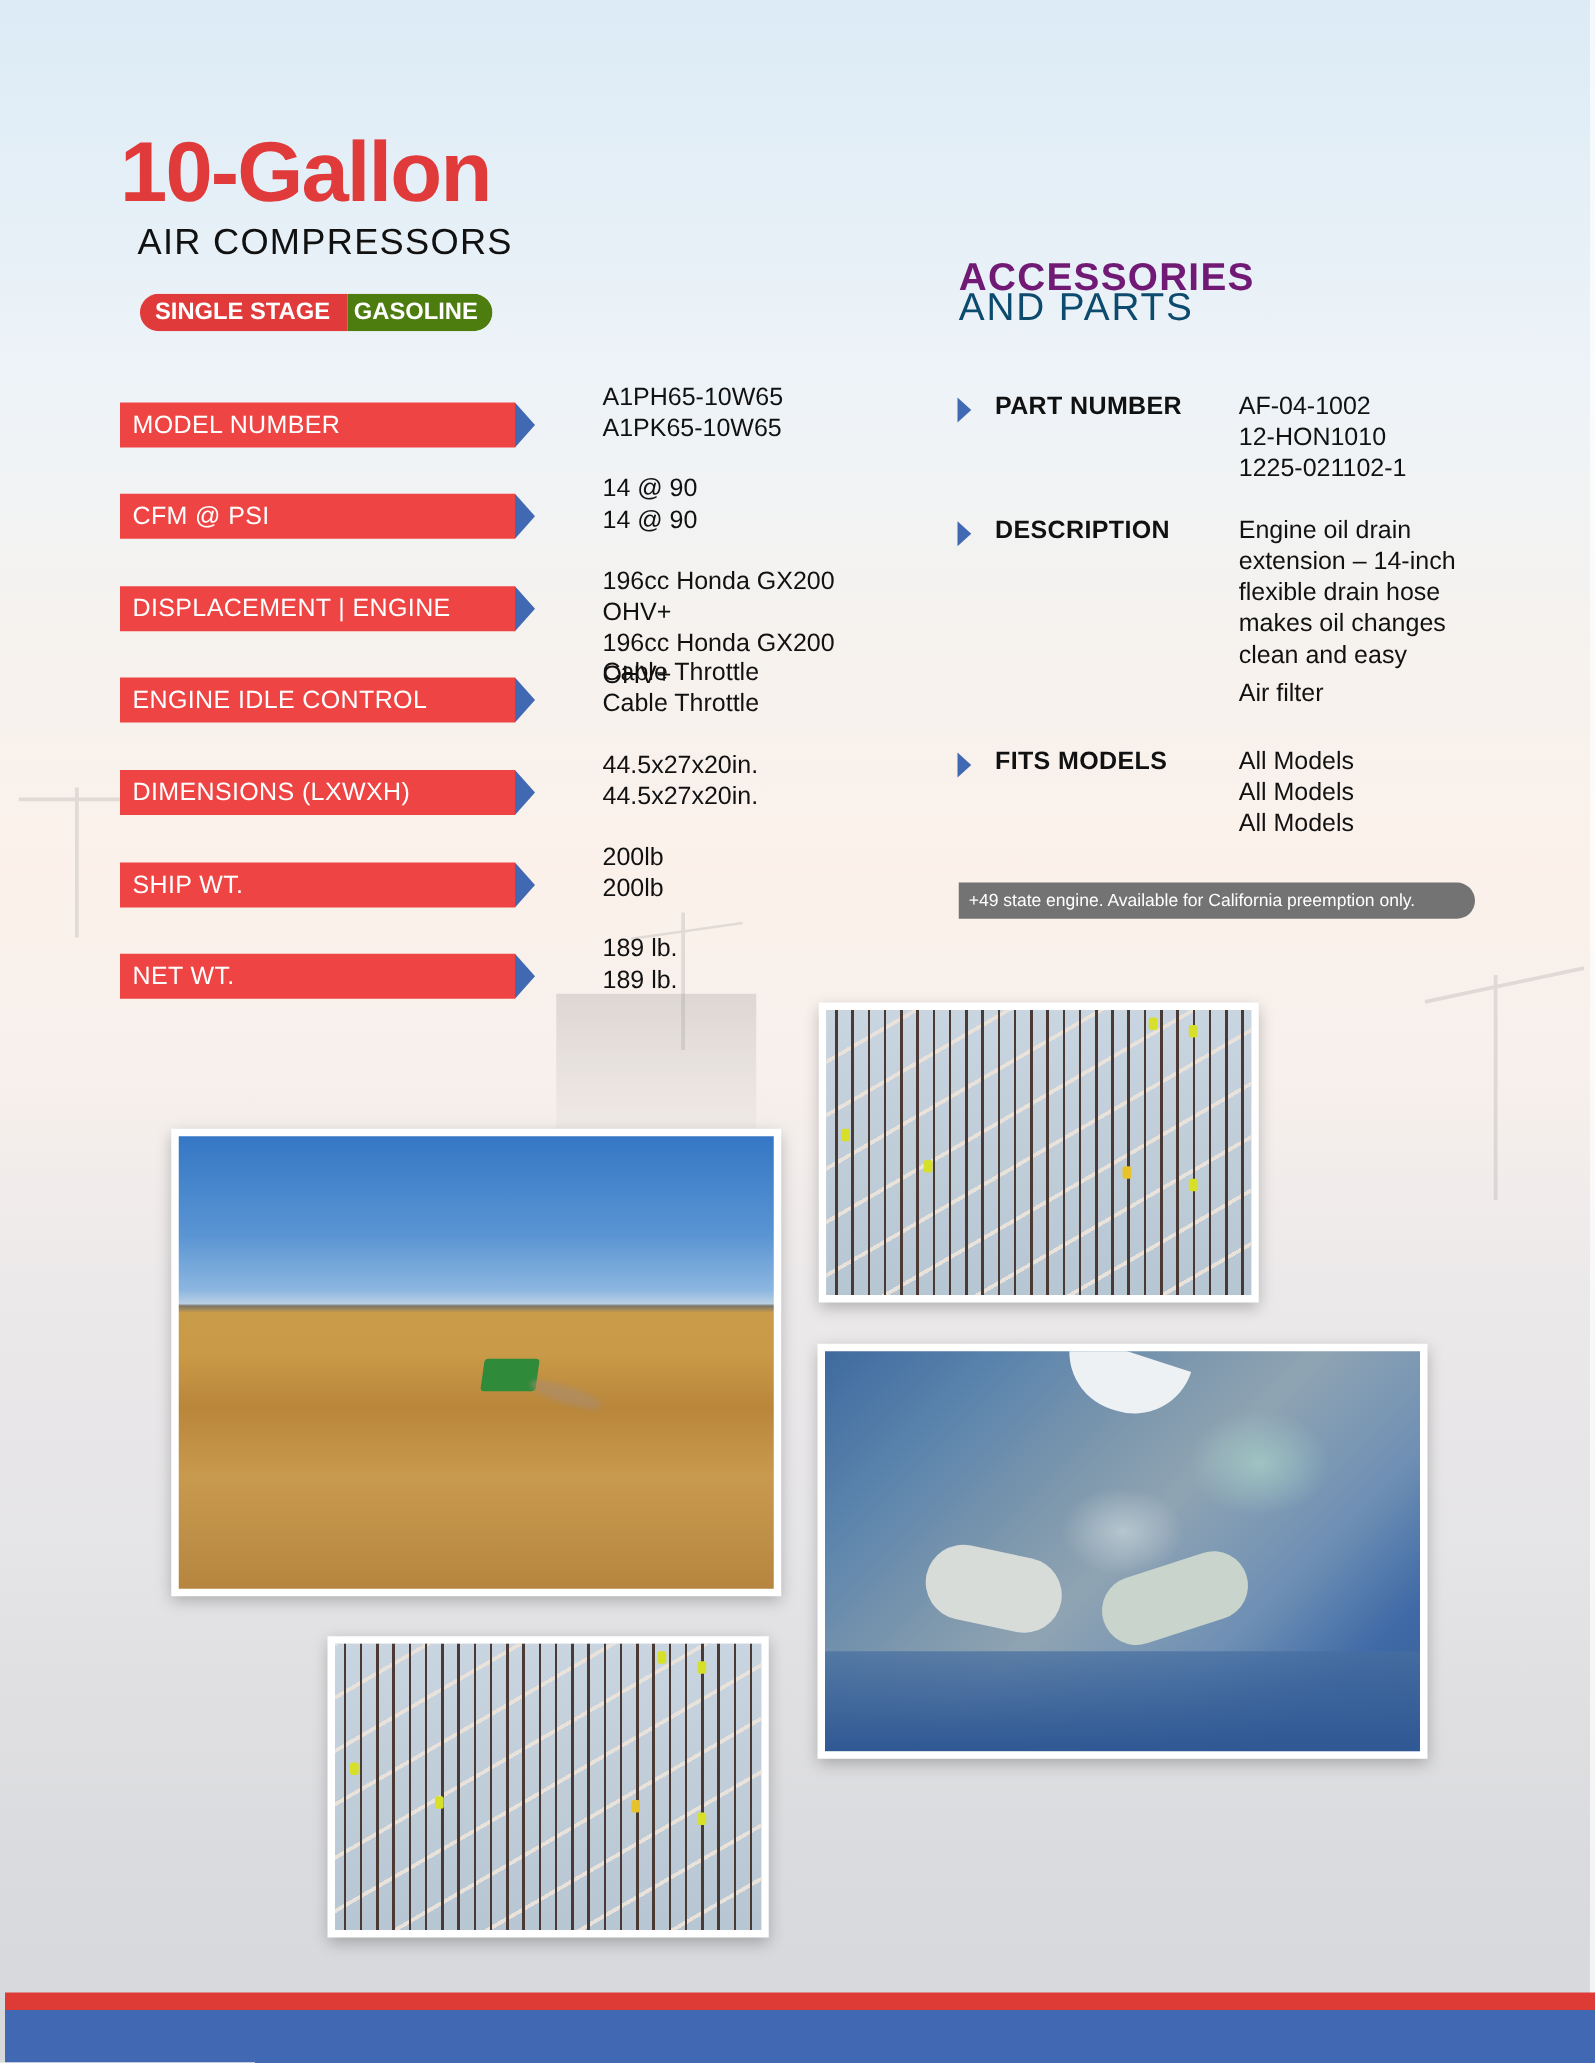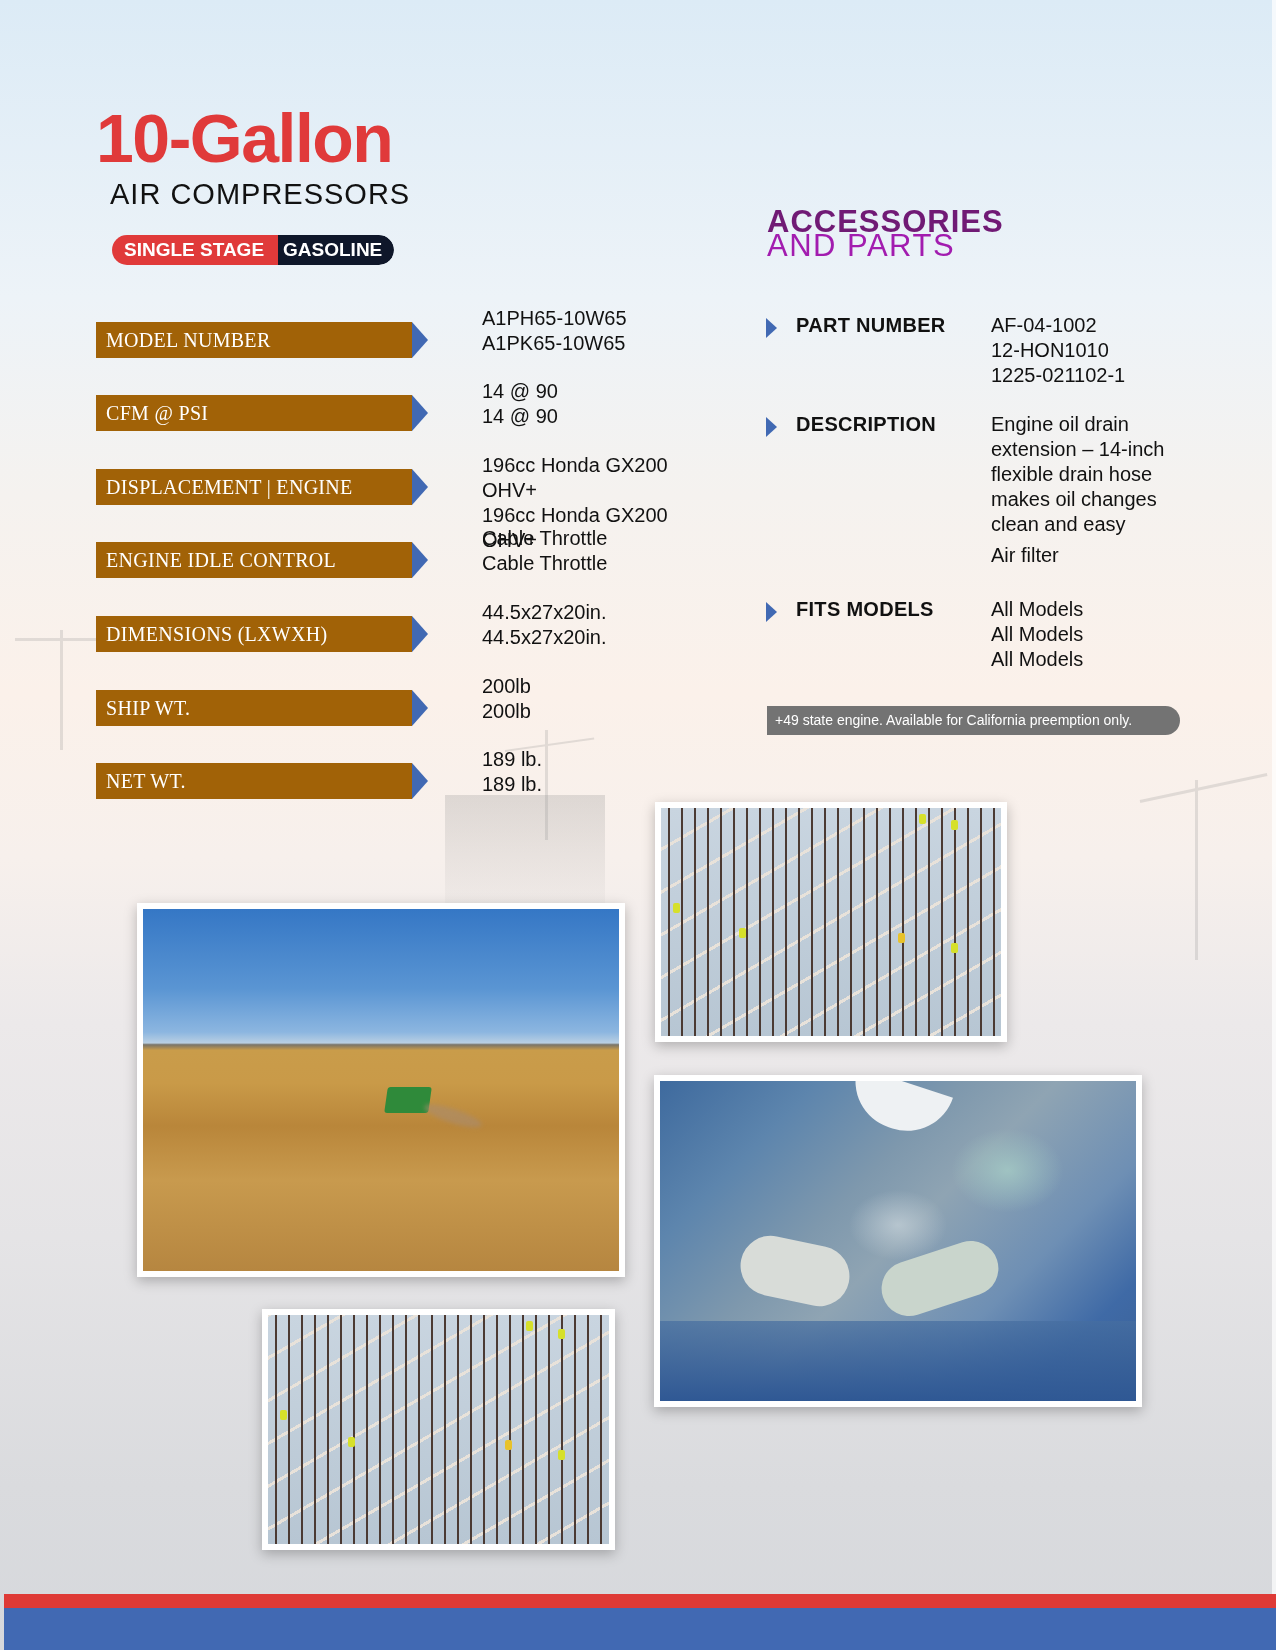--- a/index.html
+++ b/index.html
@@ -17,31 +17,31 @@
   .crane .mast { position:absolute; background:#8a8a8a; }
   .crane .jib { position:absolute; background:#8a8a8a; transform-origin:left center; }
 
   .tower-bldg { position:absolute; left:445px; top:795px; width:160px; height:110px; background:linear-gradient(180deg, rgba(140,140,140,.25), rgba(150,150,150,.05)); }
 
   
   .title-big { position:absolute; left:96px; top:104px; font-size:68px; font-weight:bold; color:#e03a3a; letter-spacing:-1.5px; line-height:1;text-align:right; }
   .title-sub { position:absolute; left:110px; top:180px; font-size:29px; color:#111; letter-spacing:1px; line-height:1; }
   .pill { position:absolute; left:112px; top:235px; height:30px; display:flex; border-radius:15px; overflow:hidden; font-size:19px; font-weight:bold; color:#fff; line-height:30px; }
   .pill .p1 { background:#e03a3a; padding:0 14px 0 12px; }
-  .pill .p2 { background:#0f172a; padding:0 12px 0 5px; border-radius:0 15px 15px 0; }
+  .pill .p2 { background:#4d7c0f; padding:0 12px 0 5px; border-radius:0 15px 15px 0; }
 
   
   .spec { position:absolute; left:96px; width:620px; height:50px; }
-  .spec .tag { position:absolute; left:0; top:2px; width:316px; height:36px; background:#a16207; color:#fff; font-size:20px; line-height:36px; padding-left:10px; letter-spacing:.3px;font-family:Liberation Serif, serif; }
+  .spec .tag { position:absolute; left:0; top:2px; width:316px; height:36px; background:#ef4444; color:#fff; font-size:20px; line-height:36px; padding-left:10px; letter-spacing:.3px; }
   .spec .arrow { position:absolute; left:316px; top:2px; width:0; height:0; border-top:18px solid transparent; border-bottom:18px solid transparent; border-left:16px solid #4169b3; }
   .spec .vals { position:absolute; left:340px; top:-14px; font-size:20px; line-height:25px; color:#111;margin-left:46px; }
 
   
   .acc-title1 { position:absolute; left:767px; top:190px; font-size:31px; font-weight:bold; color:#701a75; letter-spacing:1px; line-height:1;margin-top:16px; }
-  .acc-title2 { position:absolute; left:767px; top:230px; font-size:31px; color:#a21caf; letter-spacing:1.5px; line-height:1; }
+  .acc-title2 { position:absolute; left:767px; top:230px; font-size:31px; color:#0c4a6e; letter-spacing:1.5px; line-height:1; }
   .acc-row { position:absolute; left:766px; width:420px; }
   .acc-row .tri { position:absolute; left:0; top:5px; width:0; height:0; border-top:10px solid transparent; border-bottom:10px solid transparent; border-left:11px solid #4169b3; }
   .acc-row .lbl { position:absolute; left:30px; top:0; font-size:20px; font-weight:bold; color:#111; line-height:25px; letter-spacing:.3px; }
   .acc-row .vals { position:absolute; left:225px; top:0; font-size:20px; line-height:25px; color:#111; width:200px; }
   .acc-row .vals .gap { margin-top:6px; }
 
   .note { position:absolute; left:767px; top:706px; width:413px; height:29px; background:#737373; color:#fff; font-size:14px; line-height:29px; padding-left:8px; border-radius:0 15px 15px 0; white-space:nowrap; }
 
   
   .photo { position:absolute; background:#fff; padding:6px; box-shadow: 0 4px 12px rgba(0,0,0,.25); }

